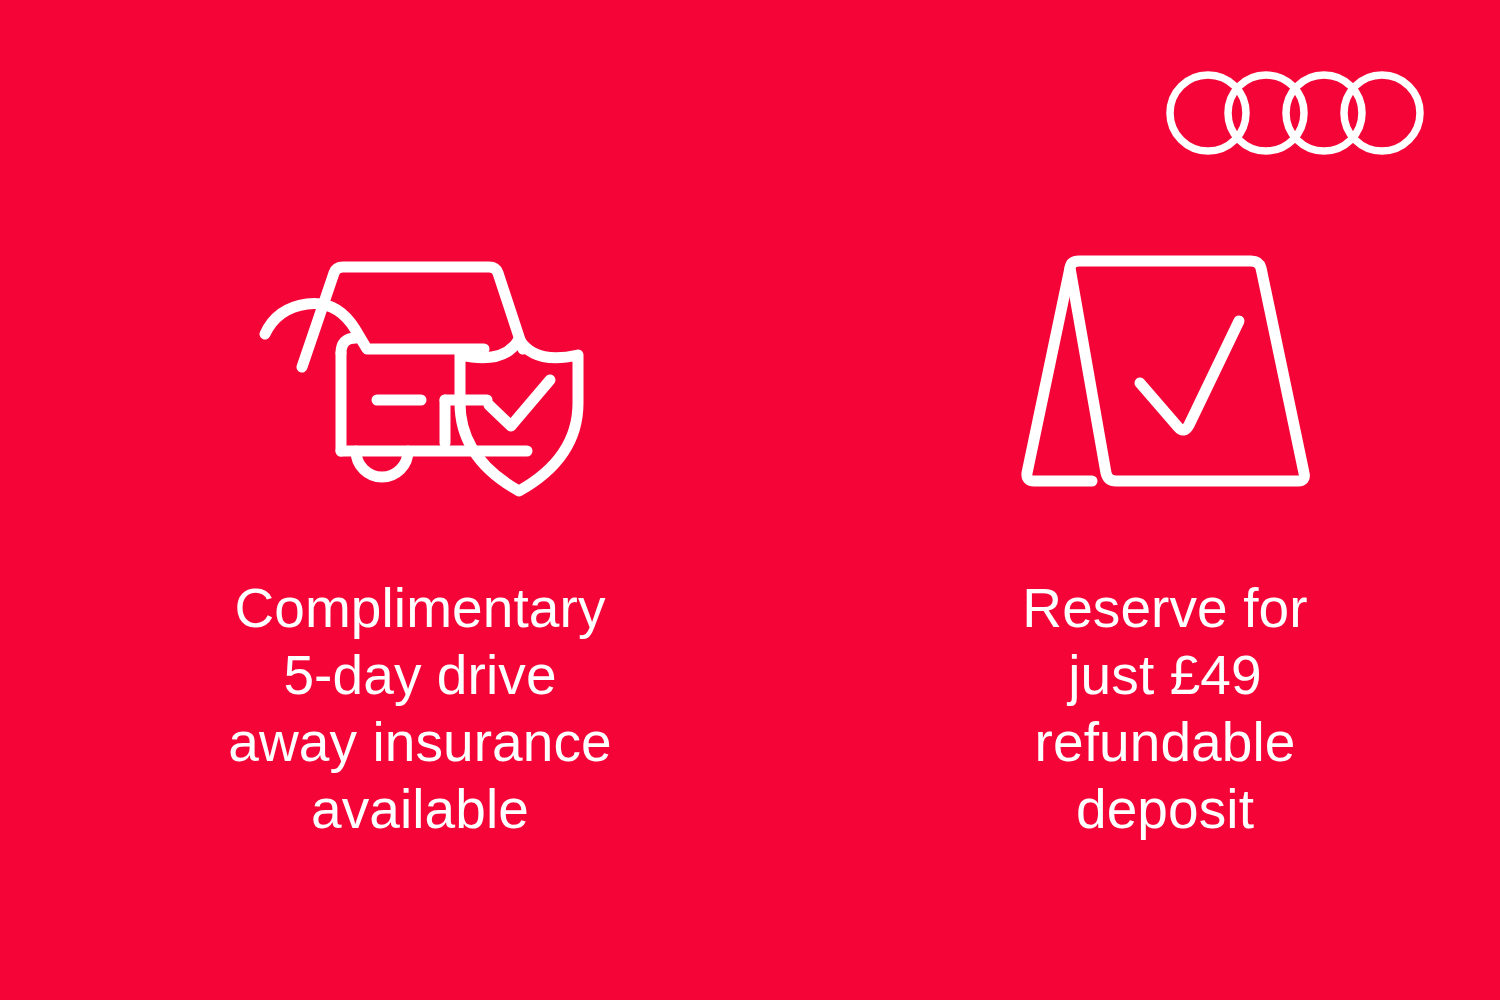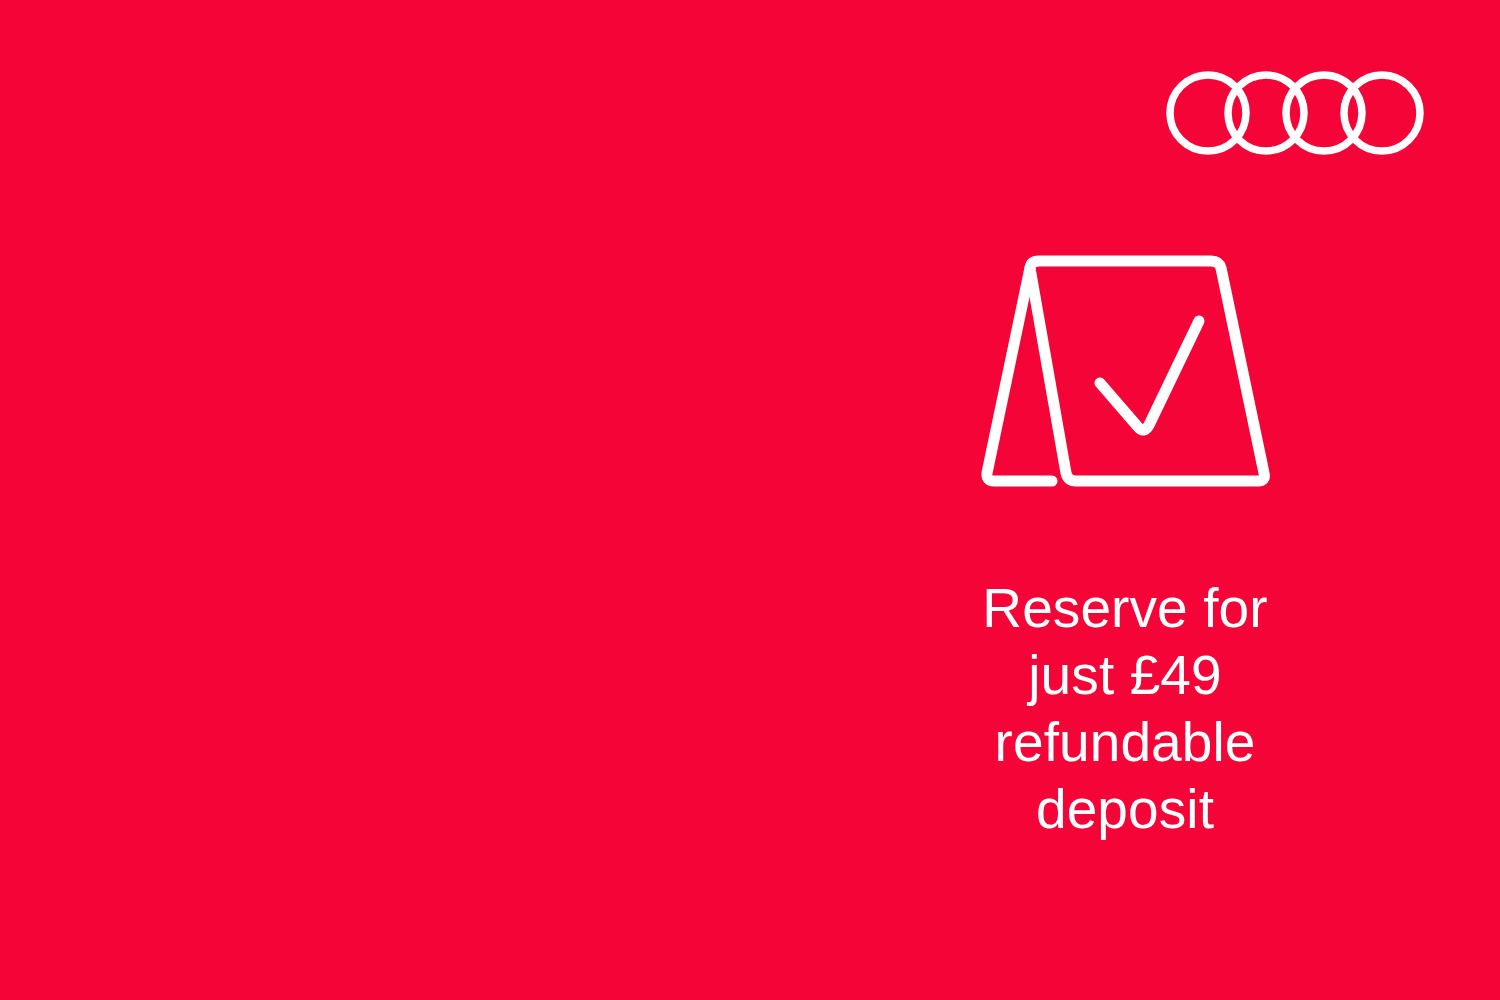--- a/index.html
+++ b/index.html
@@ -35,21 +35,21 @@
   
   .feature {
     position: absolute;
     top: 250px;
     width: 520px;
     display: flex;
     flex-direction: column;
     align-items: center;
   }
   #feature-insurance { left: 160px; }
-  #feature-deposit   { left: 865px; }
+  #feature-deposit   { left: 905px; }
 
   .feature-icon {
     height: 250px;
     display: flex;
     align-items: center;
     justify-content: center;
   }
   .feature-icon svg { display: block; }
 
   .feature-caption {
@@ -70,20 +70,52 @@
 
   <div id="brand-logo">
     <svg viewBox="0 0 262 98" xmlns="http://www.w3.org/2000/svg" fill="none" stroke="#FFFFFF" stroke-width="7.5">
       <circle cx="42" cy="49" r="38"></circle>
       <circle cx="100" cy="49" r="38"></circle>
       <circle cx="158" cy="49" r="38"></circle>
       <circle cx="216" cy="49" r="38"></circle>
     </svg>
   </div>
 
+  <div class="feature" id="feature-insurance">
+
+    <div class="feature-icon">
+      <svg width="330" height="245" viewBox="0 0 330 245" xmlns="http://www.w3.org/2000/svg" fill="none" stroke="#FFFFFF" stroke-width="11" stroke-linecap="round" stroke-linejoin="round">
+
+        <path d="M 47 114 L 79 20 Q 81 14 88 14 L 234 14 Q 241 14 243 20 L 268 96"></path>
+
+        <path d="M 10 81 Q 22 55 52 51 Q 82 47 100 76 L 112 96 L 229 96"></path>
+
+        <path d="M 86 100 Q 86 85 101 85"></path>
+        <path d="M 86 100 L 86 198"></path>
+        <path d="M 86 198 L 272 198"></path>
+
+        <path d="M 122 147 L 166 147"></path>
+
+        <path d="M 190 147 L 232 147"></path>
+        <path d="M 190 147 L 190 190"></path>
+
+        <path d="M 101 198 A 26 26 0 0 0 153 198"></path>
+
+        <path d="M 205 102 Q 250 112 264 86 Q 279 112 323 102
+                 L 323 150 Q 323 205 264 238 Q 205 205 205 150 Z"></path>
+
+        <path d="M 234 152 L 256 173 L 295 127"></path>
+      </svg>
+    </div>
+
+    <div class="feature-caption">Complimentary
+5-day drive
+away insurance
+available</div>
+  </div>
 
   <div class="feature" id="feature-deposit">
 
     <div class="feature-icon">
       <svg width="300" height="240" viewBox="0 0 300 240" xmlns="http://www.w3.org/2000/svg" fill="none" stroke="#FFFFFF" stroke-width="11" stroke-linecap="round" stroke-linejoin="round">
 
         <path d="M 55 13 L 12 218 Q 11 226 19 226 L 77 226"></path>
 
         <path d="M 55 13 Q 56 6 64 6 L 236 6 Q 244 6 246 13
                  L 289 218 Q 291 226 283 226 L 101 226

